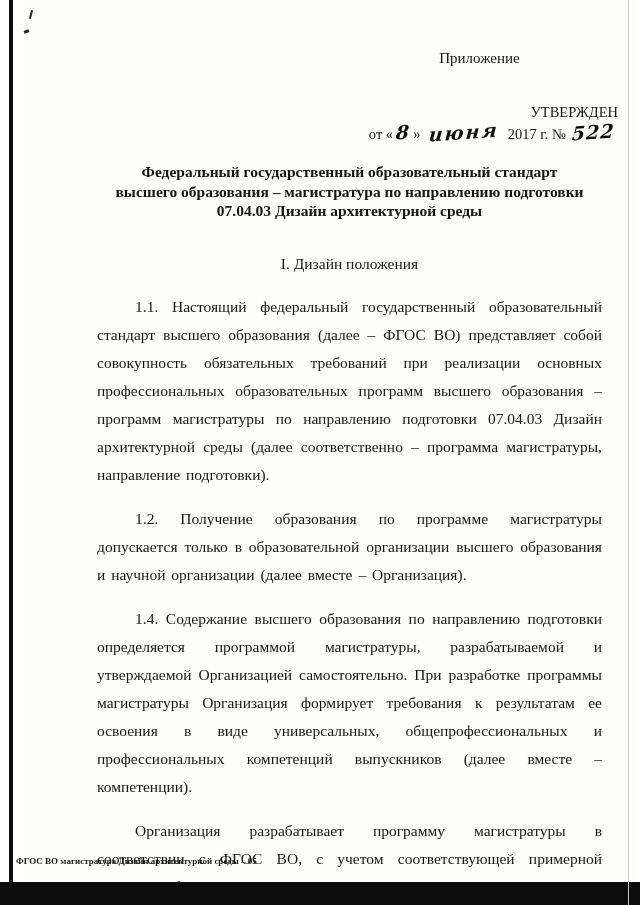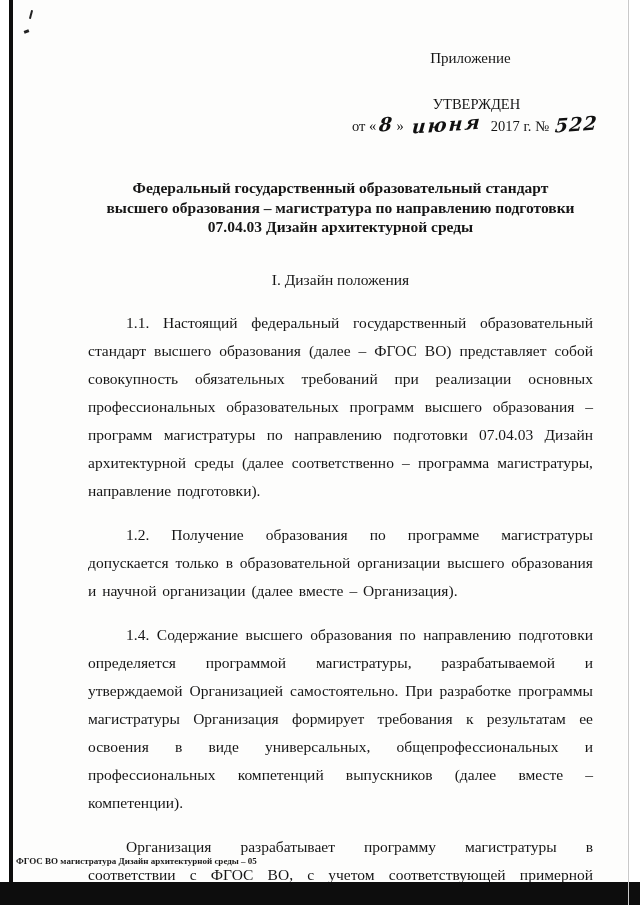--- a/index.html
+++ b/index.html
@@ -43,43 +43,43 @@
   .corner-mark-2 {
     position: absolute;
     left: 24px; top: 30px;
     width: 5px; height: 3px;
     background: #222;
     transform: rotate(-20deg);
   }
 
   .sheet {
     position: absolute;
-    left: 13px; top: 0;
+    left: 22px; top: 0;
     width: 614px; height: 882px;
     background: #fdfdfc;
   }
 
   .content {
     position: absolute;
     left: 59px;   
     right: 18px;
     top: 0;
   }
 
   .annex {
     margin-top: 50px;
     text-align: center;
     margin-left: 260px;
     font-size: 15px;
   }
 
   .approval-block {
-    margin-top: 28px;
+    margin-top: 36px;
     margin-left: 272px;
-    text-align: center;
+    text-align: right;
     font-size: 14.5px;
     line-height: 19.5px;
   }
   .approval-block .approved { margin-bottom: 2px; }
 
   .date-line {
     margin-top: 2px;
     white-space: nowrap;
     font-size: 14.5px;
   }
@@ -91,21 +91,21 @@
     font-size: 19px;
     line-height: 14px;
     transform: rotate(-4deg) skewX(-8deg);
     letter-spacing: 1px;
     padding: 0 3px;
     color: #101010;
   }
   .hw-month { letter-spacing: 2px; padding: 0 5px; }
 
   .doc-title {
-    margin-top: 42px;
+    margin-top: 18px;
     text-align: center;
     font-weight: bold;
     font-size: 15.5px;
     line-height: 19.5px;
   }
 
   .section-heading {
     margin-top: 34px;
     text-align: center;
     font-size: 15.5px;

